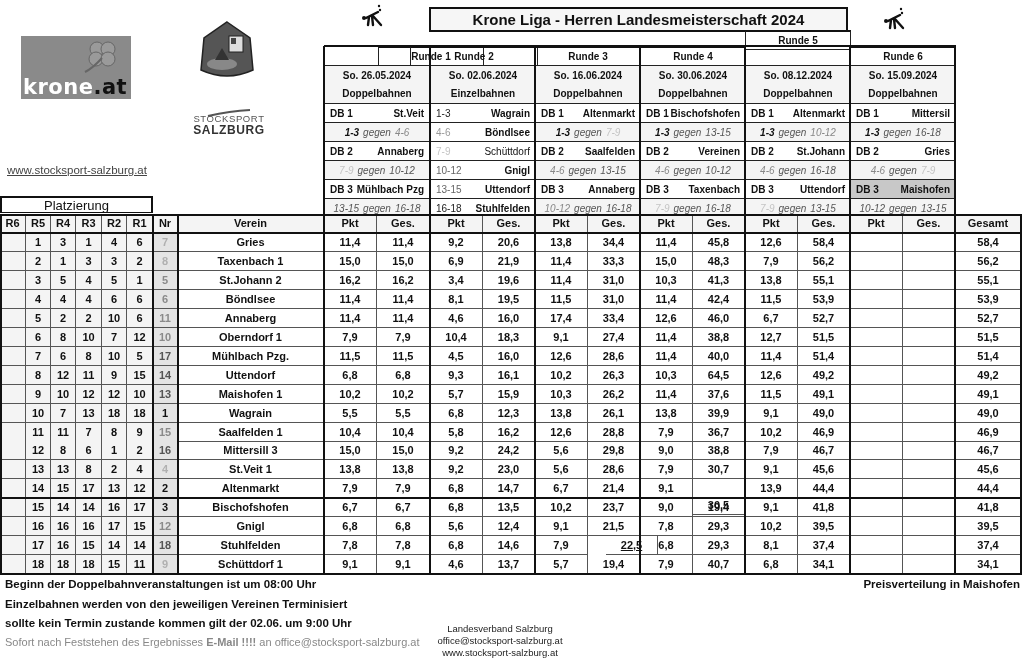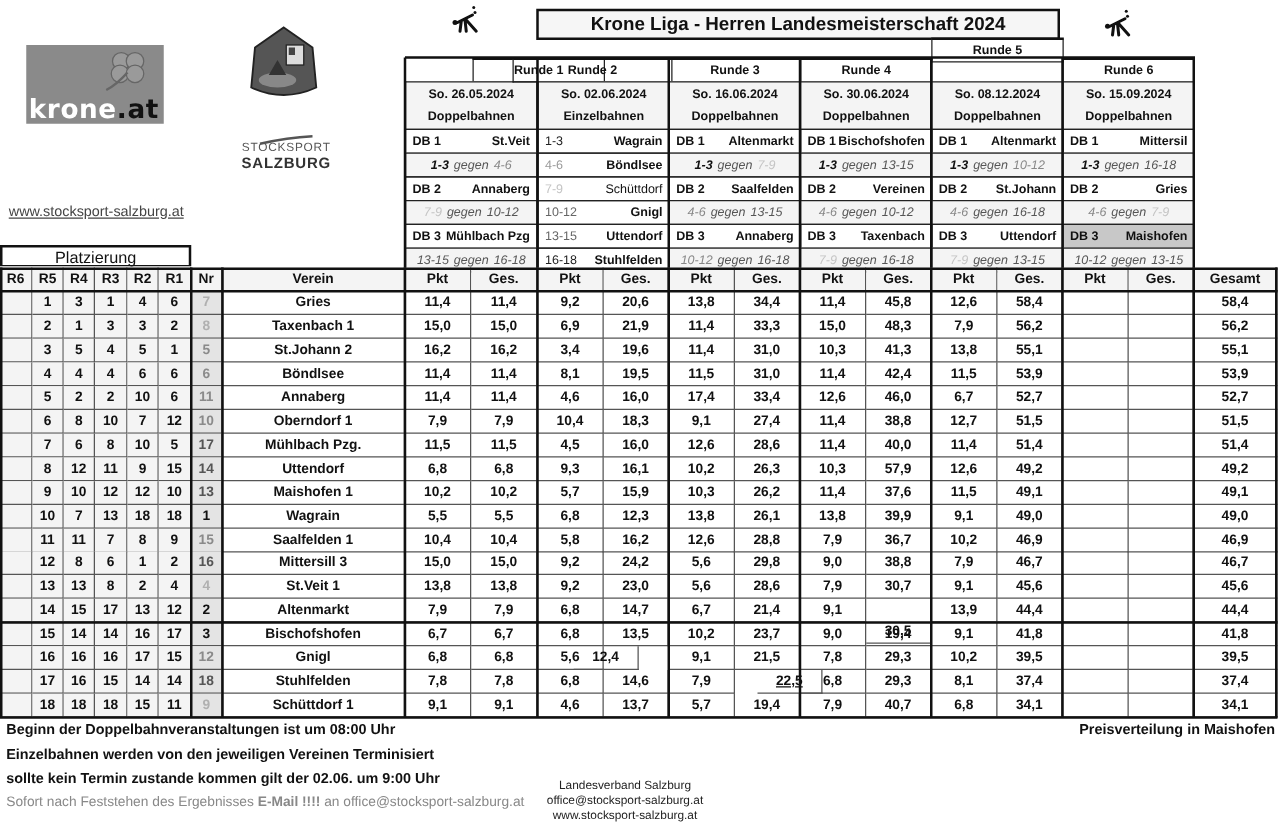--- a/index.html
+++ b/index.html
@@ -447,21 +447,21 @@
     <div class="grid-cell hdr" style="left: 127px; top: 365.65px; width: 26px; height: 19px;">15</div>
     <div class="grid-cell nrcol" style="left: 153px; top: 365.65px; width: 25px; height: 19px; color: rgb(85, 85, 85);">14</div>
     <div class="grid-cell " style="left: 178px; top: 365.65px; width: 146px; height: 19px;">Uttendorf</div>
     <div class="grid-cell " style="left: 324px; top: 365.65px; width: 53px; height: 19px;">6,8</div>
     <div class="grid-cell " style="left: 377px; top: 365.65px; width: 53px; height: 19px;">6,8</div>
     <div class="grid-cell " style="left: 430px; top: 365.65px; width: 53px; height: 19px;">9,3</div>
     <div class="grid-cell " style="left: 483px; top: 365.65px; width: 52px; height: 19px;">16,1</div>
     <div class="grid-cell " style="left: 535px; top: 365.65px; width: 53px; height: 19px;">10,2</div>
     <div class="grid-cell " style="left: 588px; top: 365.65px; width: 52px; height: 19px;">26,3</div>
     <div class="grid-cell " style="left: 640px; top: 365.65px; width: 53px; height: 19px;">10,3</div>
-    <div class="grid-cell " style="left: 693px; top: 365.65px; width: 52px; height: 19px;">57,9</div>
+    <div class="grid-cell " style="left: 693px; top: 365.65px; width: 52px; height: 19px;">64,5</div>
     <div class="grid-cell " style="left: 745px; top: 365.65px; width: 53px; height: 19px;">12,6</div>
     <div class="grid-cell " style="left: 798px; top: 365.65px; width: 52px; height: 19px;">49,2</div>
     <div class="grid-cell " style="left: 850px; top: 365.65px; width: 53px; height: 19px;"></div>
     <div class="grid-cell " style="left: 903px; top: 365.65px; width: 52px; height: 19px;"></div>
     <div class="grid-cell " style="left: 955px; top: 365.65px; width: 67px; height: 19px;">49,2</div>
     <div class="grid-cell hdr" style="left: 0px; top: 384.6px; width: 26px; height: 19px;"></div>
     <div class="grid-cell hdr" style="left: 26px; top: 384.6px; width: 25px; height: 19px;">9</div>
     <div class="grid-cell hdr" style="left: 51px; top: 384.6px; width: 25px; height: 19px;">10</div>
     <div class="grid-cell hdr" style="left: 76px; top: 384.6px; width: 26px; height: 19px;">12</div>
     <div class="grid-cell hdr" style="left: 102px; top: 384.6px; width: 25px; height: 19px;">12</div>
@@ -611,21 +611,21 @@
     <div class="grid-cell hdr" style="left: 26px; top: 517.25px; width: 25px; height: 19px;">16</div>
     <div class="grid-cell hdr" style="left: 51px; top: 517.25px; width: 25px; height: 19px;">16</div>
     <div class="grid-cell hdr" style="left: 76px; top: 517.25px; width: 26px; height: 19px;">16</div>
     <div class="grid-cell hdr" style="left: 102px; top: 517.25px; width: 25px; height: 19px;">17</div>
     <div class="grid-cell hdr" style="left: 127px; top: 517.25px; width: 26px; height: 19px;">15</div>
     <div class="grid-cell nrcol" style="left: 153px; top: 517.25px; width: 25px; height: 19px; color: rgb(138, 138, 138);">12</div>
     <div class="grid-cell " style="left: 178px; top: 517.25px; width: 146px; height: 19px;">Gnigl</div>
     <div class="grid-cell " style="left: 324px; top: 517.25px; width: 53px; height: 19px;">6,8</div>
     <div class="grid-cell " style="left: 377px; top: 517.25px; width: 53px; height: 19px;">6,8</div>
     <div class="grid-cell " style="left: 430px; top: 517.25px; width: 53px; height: 19px;">5,6</div>
-    <div class="grid-cell " style="left: 459px; top: 517.25px; width: 52px; height: 19px;">12,4</div>
+    <div class="grid-cell " style="left: 483px; top: 517.25px; width: 52px; height: 19px;">12,4</div>
     <div class="grid-cell " style="left: 535px; top: 517.25px; width: 53px; height: 19px;">9,1</div>
     <div class="grid-cell " style="left: 588px; top: 517.25px; width: 52px; height: 19px;">21,5</div>
     <div class="grid-cell " style="left: 640px; top: 517.25px; width: 53px; height: 19px;">7,8</div>
     <div class="grid-cell " style="left: 693px; top: 517.25px; width: 52px; height: 19px;">29,3</div>
     <div class="grid-cell " style="left: 745px; top: 517.25px; width: 53px; height: 19px;">10,2</div>
     <div class="grid-cell " style="left: 798px; top: 517.25px; width: 52px; height: 19px;">39,5</div>
     <div class="grid-cell " style="left: 850px; top: 517.25px; width: 53px; height: 19px;"></div>
     <div class="grid-cell " style="left: 903px; top: 517.25px; width: 52px; height: 19px;"></div>
     <div class="grid-cell " style="left: 955px; top: 517.25px; width: 67px; height: 19px;">39,5</div>
     <div class="grid-cell hdr" style="left: 0px; top: 536.2px; width: 26px; height: 19px;"></div>

